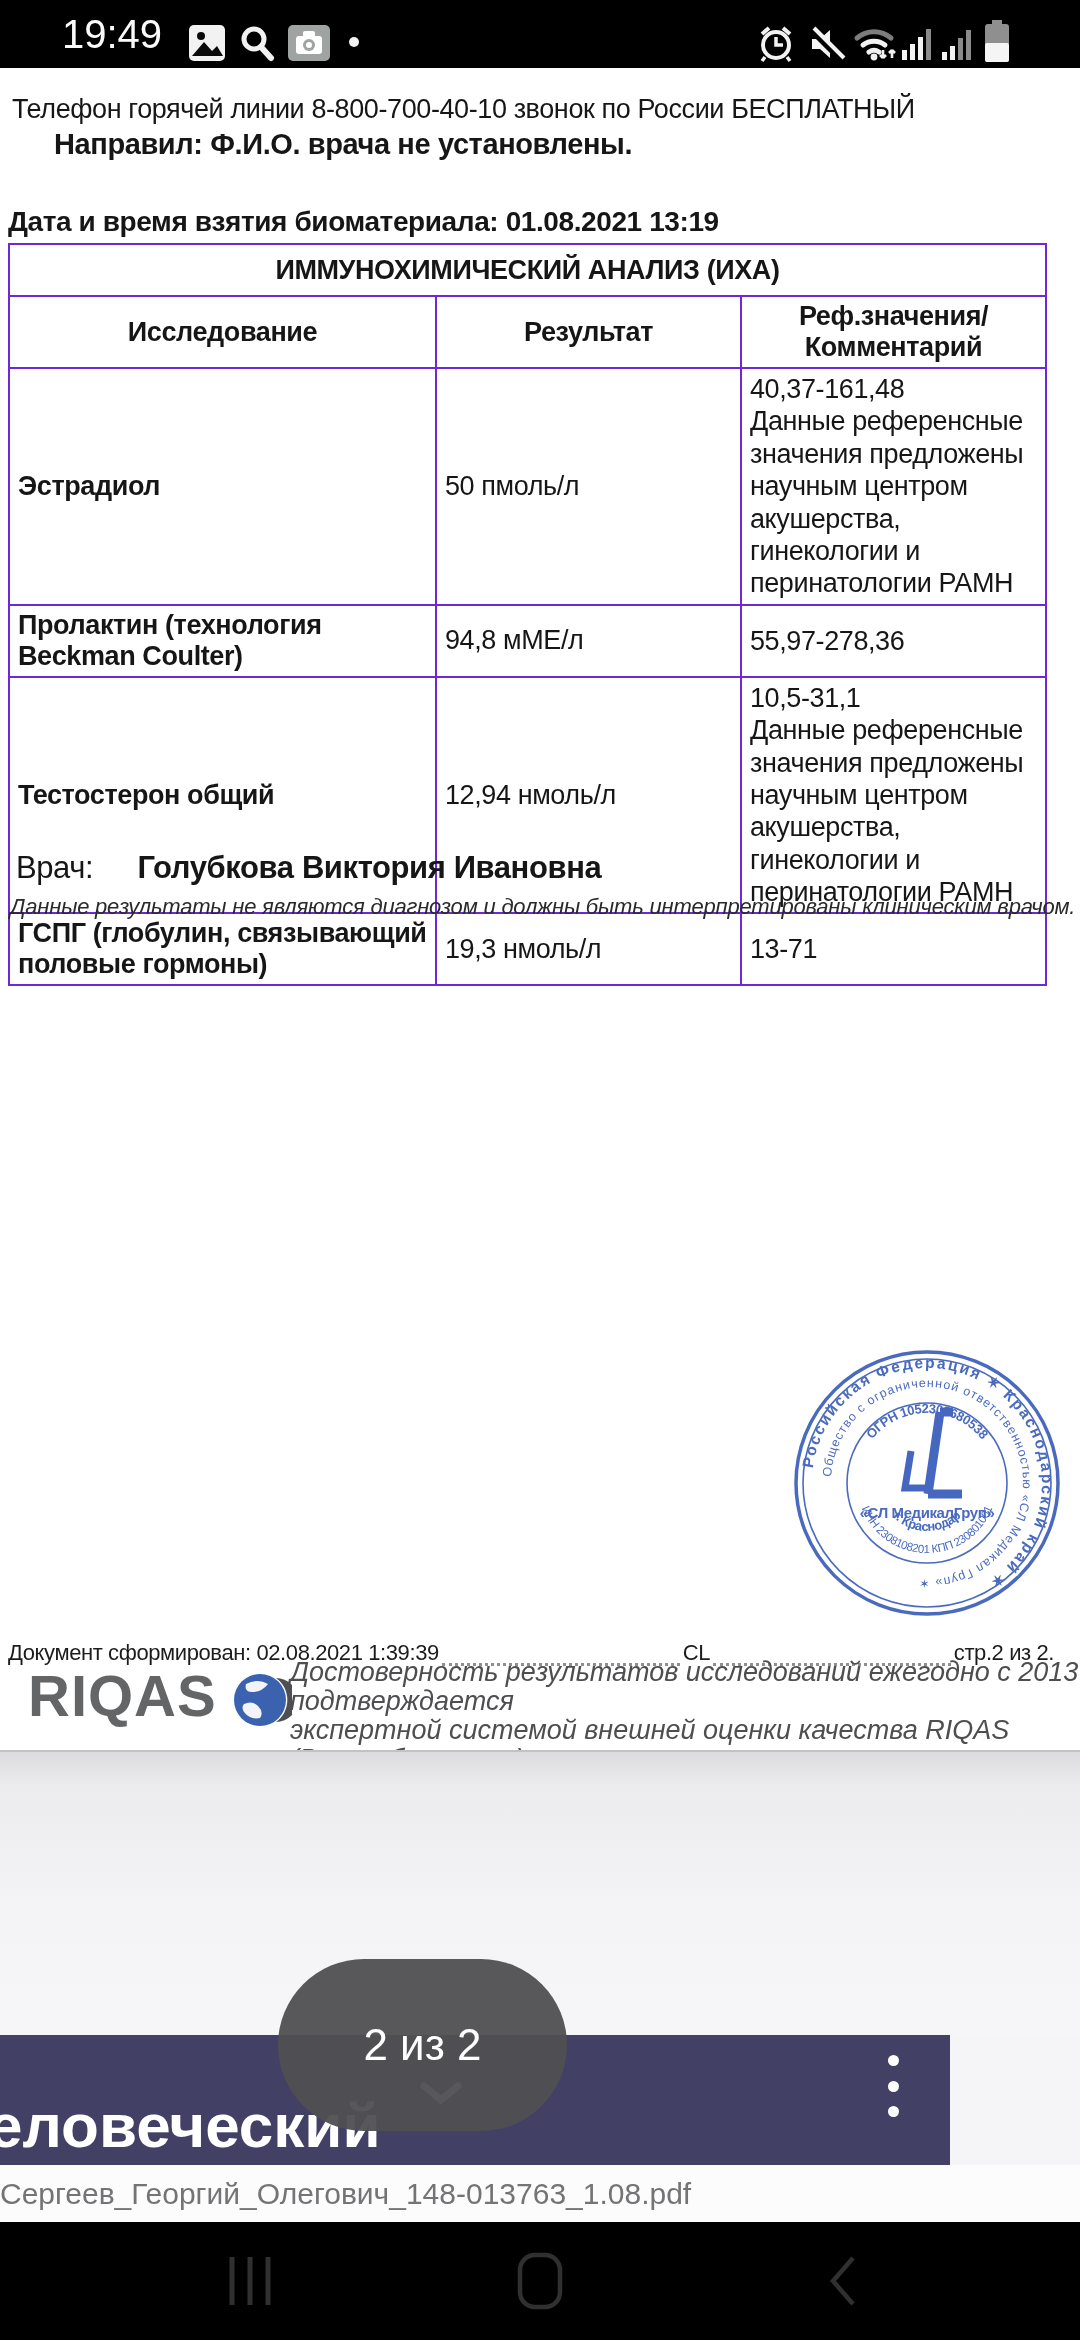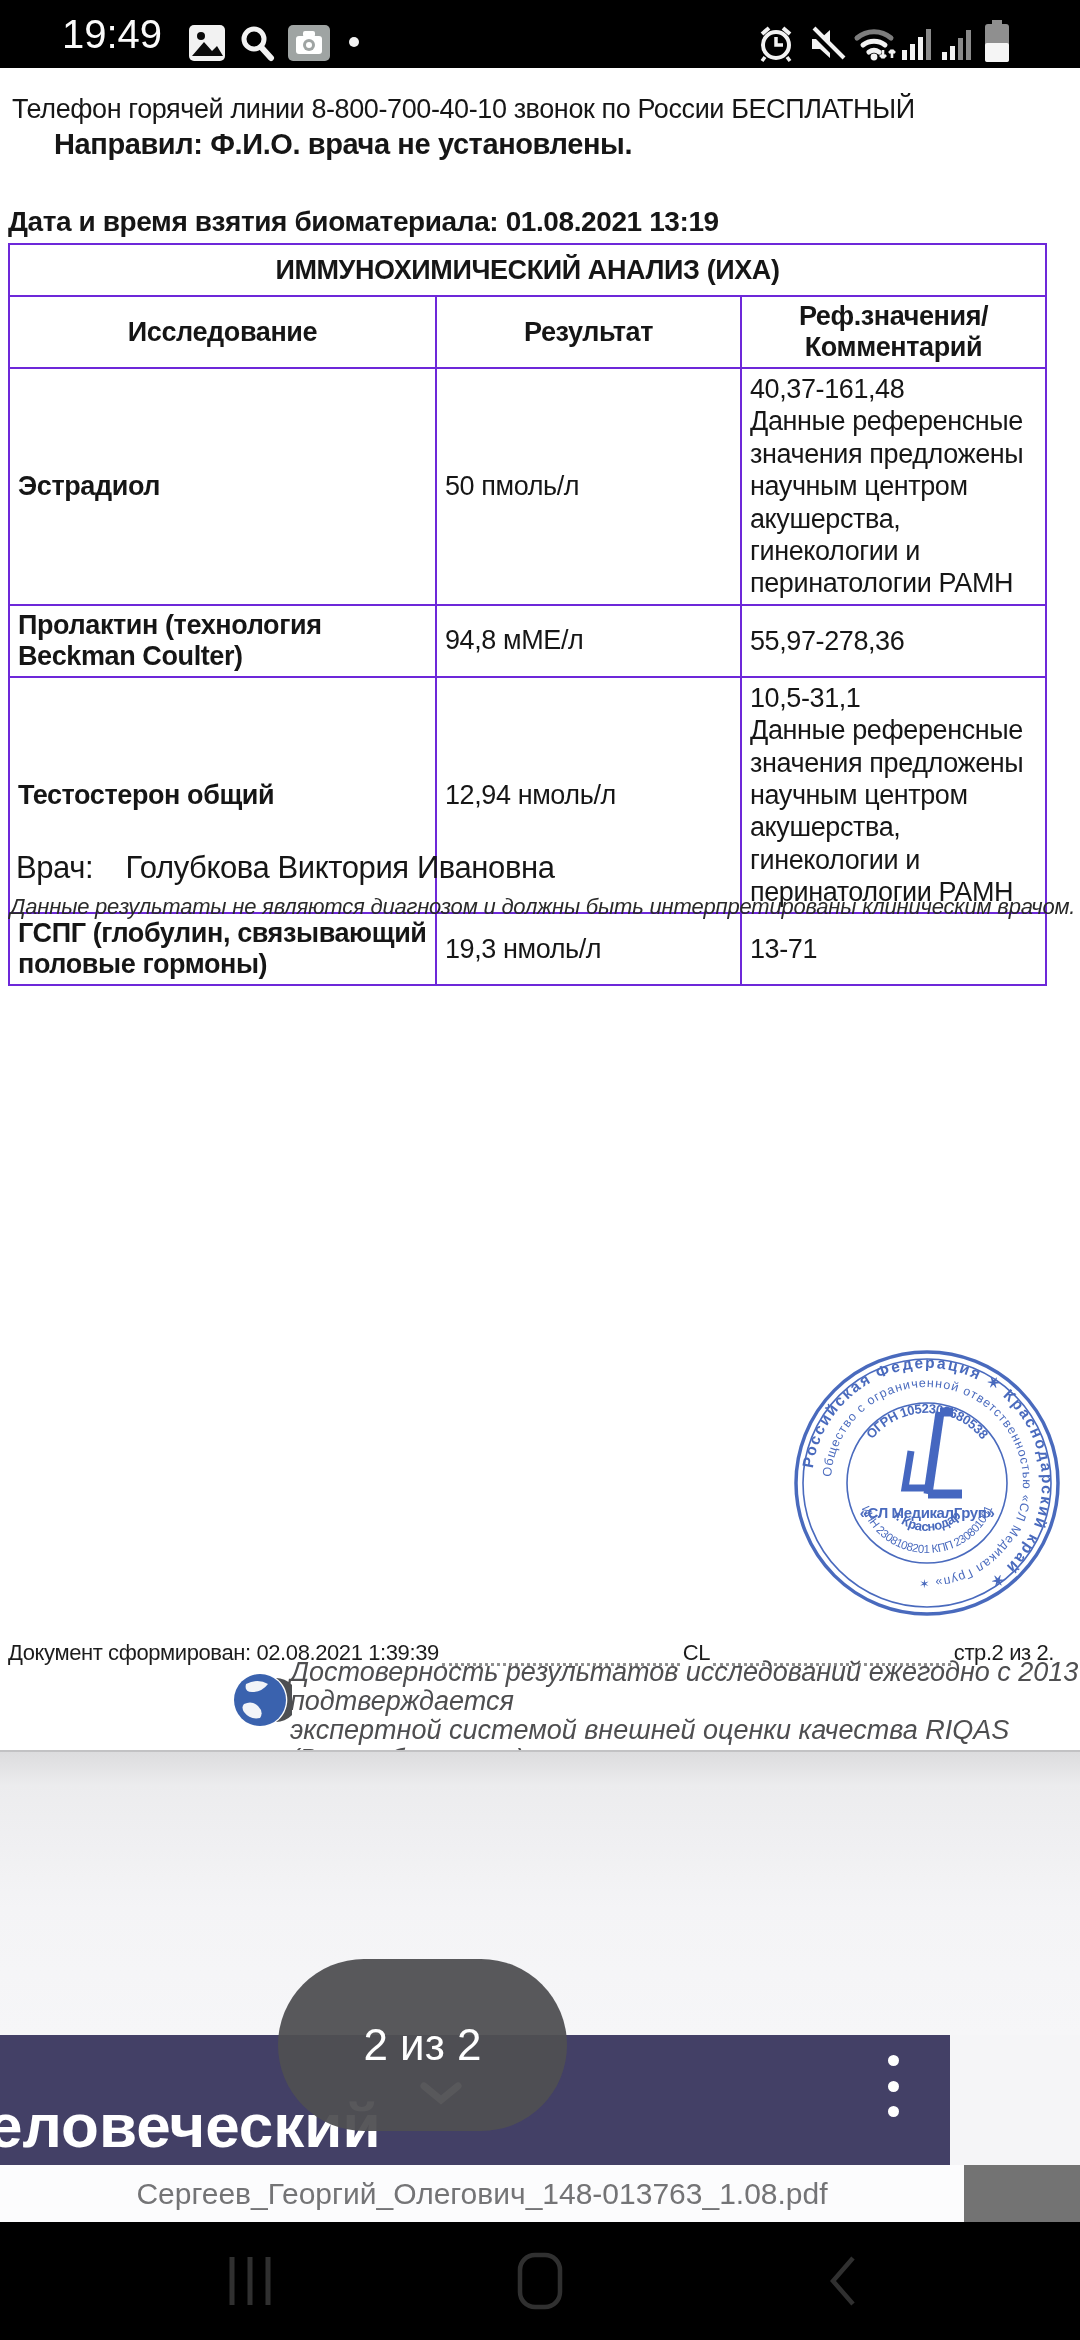--- a/index.html
+++ b/index.html
@@ -14,43 +14,43 @@
   .hotline{position:absolute;left:12px;top:26px;font-size:27px;}
   .referrer{position:absolute;left:12px;top:60px;font-size:29px;font-weight:700;margin-left:42px;}
   .sampled{position:absolute;left:8px;top:138px;font-size:28px;font-weight:700;}
   table.lab{position:absolute;left:8px;top:175px;border-collapse:collapse;table-layout:fixed;width:1037px;}
   table.lab td,table.lab th{border:2px solid #6d28d9;font-size:27px;vertical-align:middle;padding:4px 8px;}
   .t-title{font-size:35px;font-weight:700;text-align:center;height:42px;}
   th.colh{font-weight:700;text-align:center;white-space:pre-line;height:41px;font-size:27px;}
   td.test{font-weight:700;padding-left:13px;margin-top:28px;}
   td.ref{white-space:pre-line;padding-left:16px;line-height:1.2;}
   .doctor{position:absolute;left:16px;top:782px;font-size:31px;}
-  .doctor .dname{margin-left:24px;}
+  .doctor .dname{margin-left:36px;font-weight:bold;}
   .disclaimer{position:absolute;left:10px;top:826px;font-size:22px;font-style:italic;color:#2a2a2a;letter-spacing:-0.2px;}
   .stamp{position:absolute;left:790px;top:1278px;width:274px;height:274px;opacity:.88;}
   .footline{position:absolute;left:8px;top:1572px;width:1046px;display:flex;align-items:flex-end;font-size:22px;color:#1c1c1c;}
   .leader{flex:1;border-bottom:3px dotted #8f8f8f;height:18px;margin:0 3px;}
   .riqas-logo{position:absolute;left:28px;top:1594px;font-size:58px;font-weight:600;color:#646567;letter-spacing:1px;}
   .riqas-globe{position:absolute;left:232px;top:1602px;}
   .riqas-text{position:absolute;left:290px;top:1590px;font-size:27px;font-style:italic;color:#4e4e50;line-height:1.08;letter-spacing:0;}
   
   .belowpage{position:absolute;left:0;top:1750px;width:1080px;height:285px;
              background:linear-gradient(180deg,#dcdcde 0,#ececee 12%,#f4f4f6 55%,#f6f6f8 100%);
              border-top:2px solid #c2c2c4;}
   .purplebar{position:absolute;left:0;top:2035px;width:950px;height:130px;background:#434066;}
   .purple-right{position:absolute;left:950px;top:2035px;width:130px;height:130px;background:#f5f5f7;}
   .purple-title{position:absolute;left:-12px;top:2090px;color:#fff;font-size:62px;font-weight:700;white-space:nowrap;z-index:3;}
   .menu-dots{position:absolute;left:880px;top:2055px;width:26px;height:62px;display:flex;flex-direction:column;justify-content:space-between;align-items:center;z-index:3;}
   .menu-dots i{width:11px;height:11px;border-radius:50%;background:#fff;}
   .caret{position:absolute;left:418px;top:2082px;z-index:4;}
   .pill{position:absolute;left:278px;top:1915px;width:289px;height:172px;border-radius:90px;
         background:rgba(79,79,82,.95);z-index:5;display:flex;align-items:center;justify-content:center;margin-top:44px;}
   .pill span{color:#fff;font-size:44px;}
-  .filenamebar{position:absolute;left:0;top:2165px;width:964px;height:57px;background:#fcfcfd;
-               display:flex;align-items:center;justify-content:center;z-index:6;}
+  .filenamebar{position:absolute;left:0;top:2165px;width:1080px;height:57px;background:#fcfcfd;
+               display:flex;align-items:center;z-index:6;}
   .filenamebar span{color:#747476;font-size:30px;letter-spacing:0;}
   
   .navbar{position:absolute;left:0;top:2222px;width:1080px;height:118px;background:#000;z-index:6;}
   .navbtn{position:absolute;top:0;width:160px;height:118px;display:flex;align-items:center;justify-content:center;}
 </style>
 </head>
 <body>
 
 <div id="screen">
 
@@ -224,20 +224,21 @@
     </svg>
 
     <div class="footline">
       <span>Документ сформирован: 02.08.2021 1:39:39</span>
       <span class="leader"></span>
       <span>CL</span>
       <span class="leader"></span>
       <span>стр.2 из 2.</span>
     </div>
 
+    <div class="riqas-logo">RIQAS</div>
     <svg class="riqas-globe" width="60" height="60" viewBox="0 0 60 60">
       <circle cx="28" cy="30" r="26" fill="#3a62ae"></circle>
       <path d="M14 14 q12 -6 22 0 q-6 8 -16 8 q-8 0 -6 -8z" fill="#f2f4f8"></path>
       <path d="M12 34 q8 -4 14 2 q6 6 2 12 q-10 2 -16 -6 q-3 -5 0 -8z" fill="#f2f4f8"></path>
       <path d="M44 8 a27 27 0 0 1 0 44 a22 22 0 0 0 0 -44z" fill="#4d4f52"></path>
     </svg>
     <div class="riqas-text">
       <div>Достоверность результатов исследований ежегодно с 2013 г. подтверждается</div>
       <div>экспертной системой внешней оценки качества RIQAS (Великобритания)</div>
     </div>

